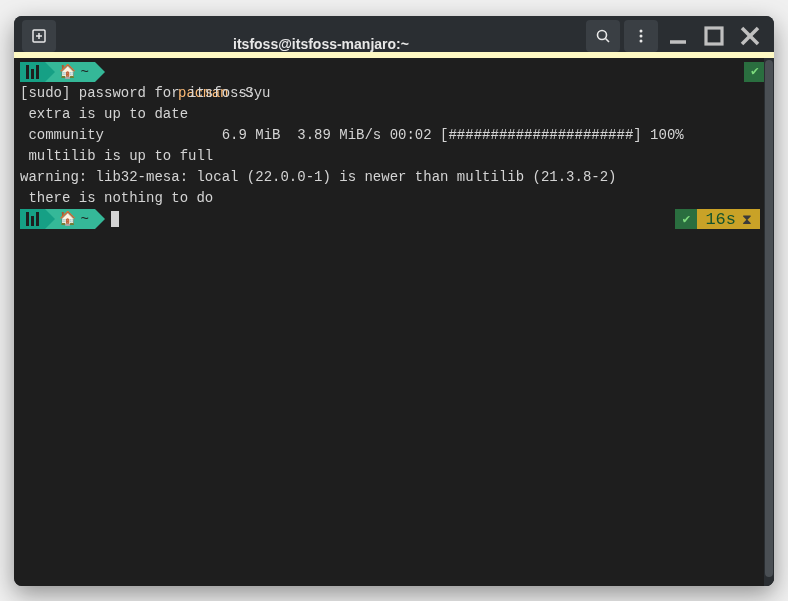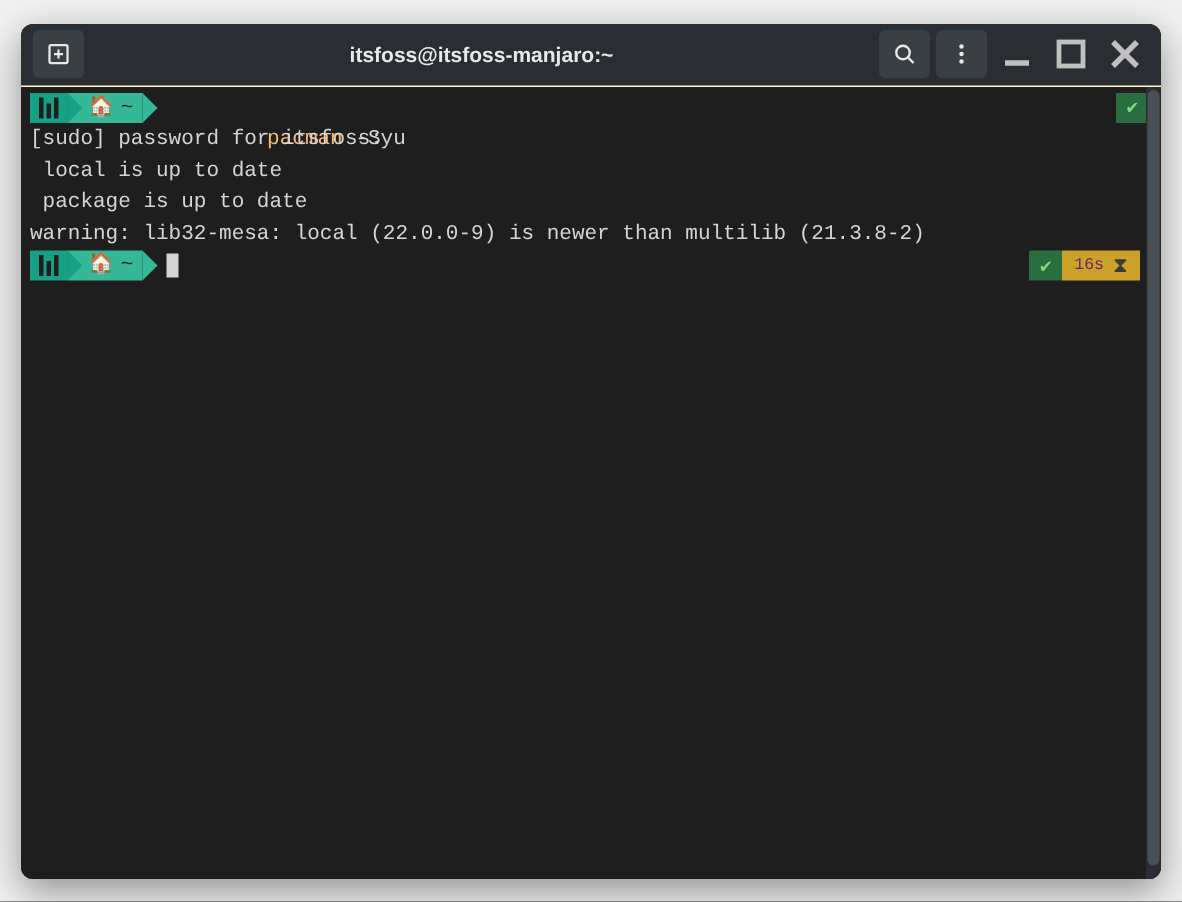--- a/index.html
+++ b/index.html
@@ -19,24 +19,24 @@
       border-radius: 8px;
       box-shadow: 0 8px 25px rgba(0,0,0,0.4);
       display: flex;
       flex-direction: column;
       overflow: hidden;
     }
     .titlebar {
       background: #2a2e32;
       height: 42px;
       display: flex;
-      align-items: center;
+      align-items: flex-end;
       padding: 0 8px;
       gap: 6px;
-      border-bottom: 1px solid #fef9c3;
+      border-bottom: 6px solid #fef9c3;
     }
     .title-btn {
       width: 34px;
       height: 32px;
       background: #3a3f44;
       border-radius: 4px;
       display: flex;
       align-items: center;
       justify-content: center;
       color: #e8e8e8;
@@ -126,25 +126,25 @@
     }
     .status-check.first { top: 4px; }
     .status-row2 {
       position: absolute;
       right: 8px;
       display: flex;
       height: 20px;
     }
     .status-time {
       background: #c9a227;
-      color: #701a75;
+      color: #14532d;
       padding: 0 8px;
       display: flex;
       align-items: center;
-      font-size: 11px;
+      font-size: 17px;
       gap: 6px;
       justify-content: center;
     }
     .hourglass {
       display: inline-block;
       width: 10px; height: 14px;
       position: relative;
     }
     .hourglass::before {
       content: "⧗";
@@ -242,23 +242,25 @@
         <span class="cmd-sudo">sudo</span>
         <span> </span>
         <span class="cmd-pacman">pacman</span><span> -Syu</span>
       </span>
     </div>
     <div class="status-check first">
         <span>✔</span>
       </div>
 
     <div class="line">[sudo] password for itsfoss:</div>
-    <div class="line"> local is up to date</div>
-    <div class="line"> package is up to date</div>
-    <div class="line">warning: lib32-mesa: local (22.0.0-9) is newer than multilib (21.3.8-2)</div>
+    <div class="line"> extra is up to date</div>
+    <div class="line"> community              6.9 MiB  3.89 MiB/s 00:02 [######################] 100%</div>
+    <div class="line"> multilib is up to full</div>
+    <div class="line">warning: lib32-mesa: local (22.0.0-1) is newer than multilib (21.3.8-2)</div>
+    <div class="line"> there is nothing to do</div>
 
     <div class="line prompt-line" style="position:relative;">
       <span class="seg seg-manjaro">
         <span class="manjaro-logo">
           <span class="ml1"></span><span class="ml2"></span><span class="ml3"></span>
         </span>
       </span>
       <span class="arrow-right arrow-manjaro-home"></span>
       <span class="seg seg-home">
         <span>🏠</span>

